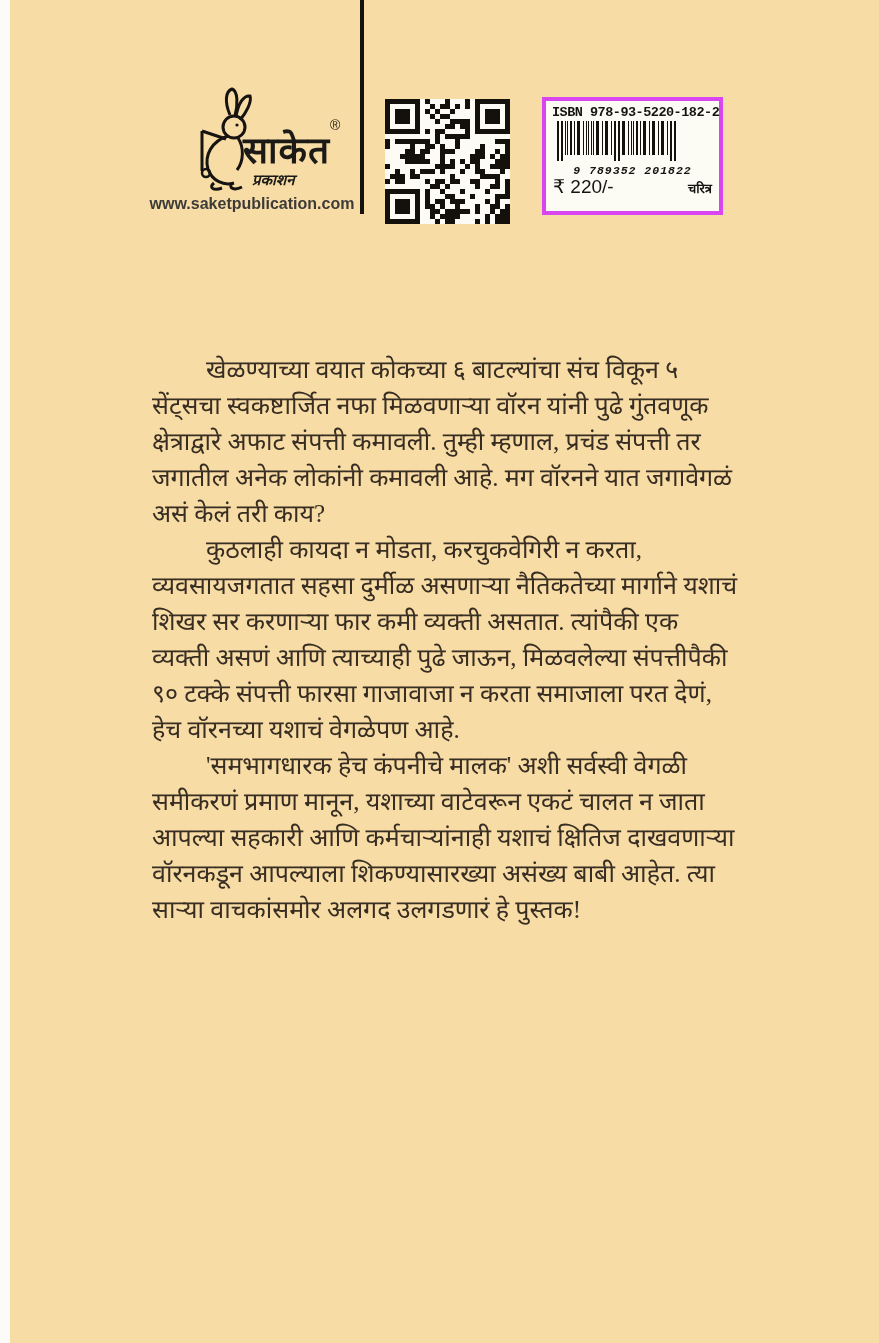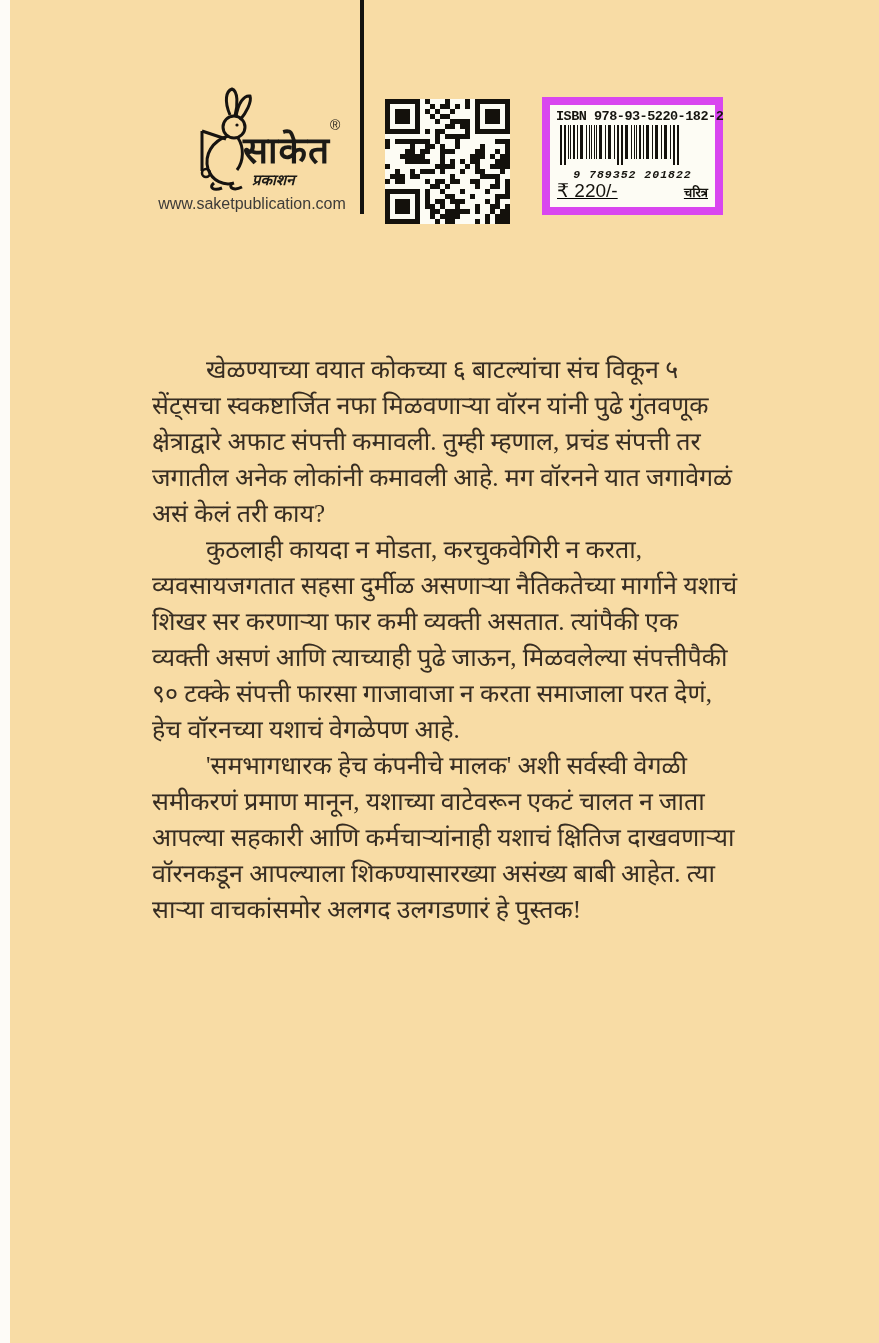--- a/index.html
+++ b/index.html
@@ -11,41 +11,41 @@
   .left-strip{position:absolute;left:0;top:0;width:10px;height:100%;background:#fdfbf7;}
 
   
   .publisher{position:absolute;left:140px;top:85px;width:225px;height:132px;color:#1c1a16;}
   .rabbit{position:absolute;left:50px;top:2px;}
   .logo-name{position:absolute;left:103px;top:38px;font-size:37px;font-weight:bold;
     font-family:"Liberation Serif",serif;letter-spacing:1px;}
   .logo-reg{position:absolute;left:190px;top:32px;font-size:14px;font-family:"Liberation Sans",sans-serif;}
   .logo-sub{position:absolute;left:112px;top:84px;font-size:15px;font-weight:bold;font-style:italic;}
   .logo-url{position:absolute;left:-8px;top:110px;width:240px;text-align:center;
-    font-family:"Liberation Sans","DejaVu Sans",sans-serif;font-size:16px;color:#3d3b38;font-weight:normal;}
+    font-family:"Liberation Sans","DejaVu Sans",sans-serif;font-size:16px;color:#3d3b38;font-weight:bold;}
   .divider{position:absolute;left:360px;top:0;width:4px;height:214px;background:#151310;}
   .qr{position:absolute;left:385px;top:99px;width:125px;height:125px;}
 
   .isbn-box{
     position:absolute;left:542px;top:97px;width:181px;height:118px;
-    background:#fdfcf4;border:8px solid #d946ef;box-sizing:border-box;
+    background:#fdfcf4;border:4px solid #d946ef;box-sizing:border-box;
     padding:4px 6px 2px 6px;
   }
   .isbn-label{
     font-family:"Liberation Mono","DejaVu Sans Mono",monospace;
     font-size:13.5px;font-weight:bold;color:#16140f;letter-spacing:-0.5px;
     text-align:center;white-space:nowrap;
   }
   .barcode-wrap{position:relative;height:52px;margin-top:1px;text-align:center;font-style:italic;}
   .barcode-digits{
     font-family:"Liberation Mono","DejaVu Sans Mono",monospace;
     font-size:11.5px;font-weight:bold;color:#16140f;letter-spacing:1px;
     text-align:center;margin-top:-1px;white-space:nowrap;
   }
-  .price-row{display:flex;justify-content:space-between;align-items:baseline;margin-top:2px;padding:0 1px;text-decoration:underline;}
+  .price-row{display:flex;justify-content:space-between;align-items:baseline;margin-top:2px;padding:0 1px;}
   .price{font-family:"Liberation Sans","DejaVu Sans",sans-serif;font-size:19px;color:#16140f;}
   .genre{font-size:13px;color:#16140f;font-weight:bold;margin-left:20px;}
 
   
   .blurb{
     position:absolute;left:152px;top:352px;width:588px;
     color:#372d22;font-size:25px;line-height:36px;text-align:left;
   }
   .blurb p{margin:0;text-indent:54px;}
   .blurb p.emphasis{font-weight:bold;margin-top:16px;color:#2e251b;}

